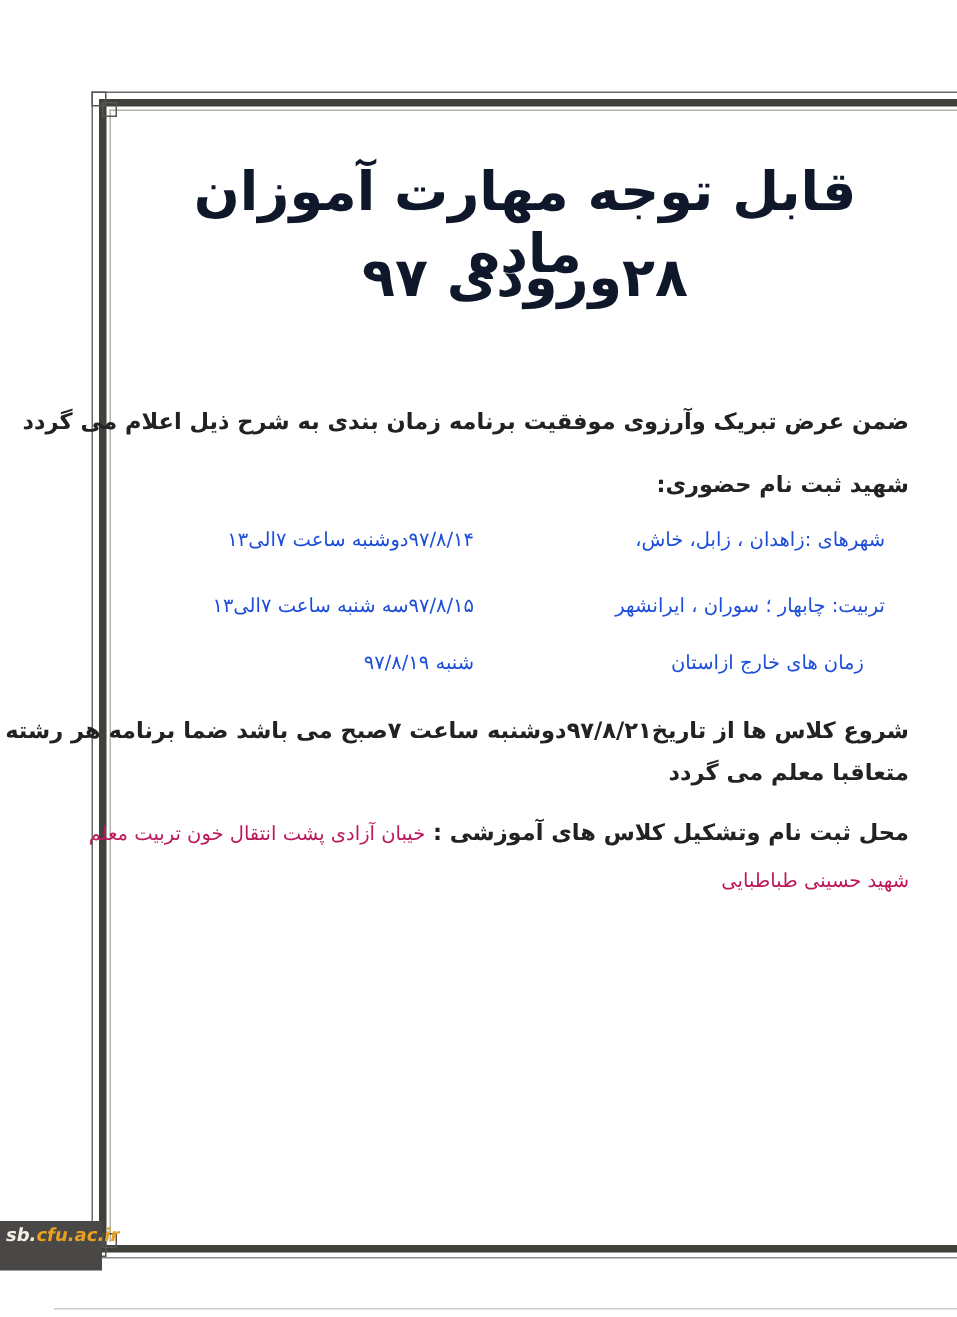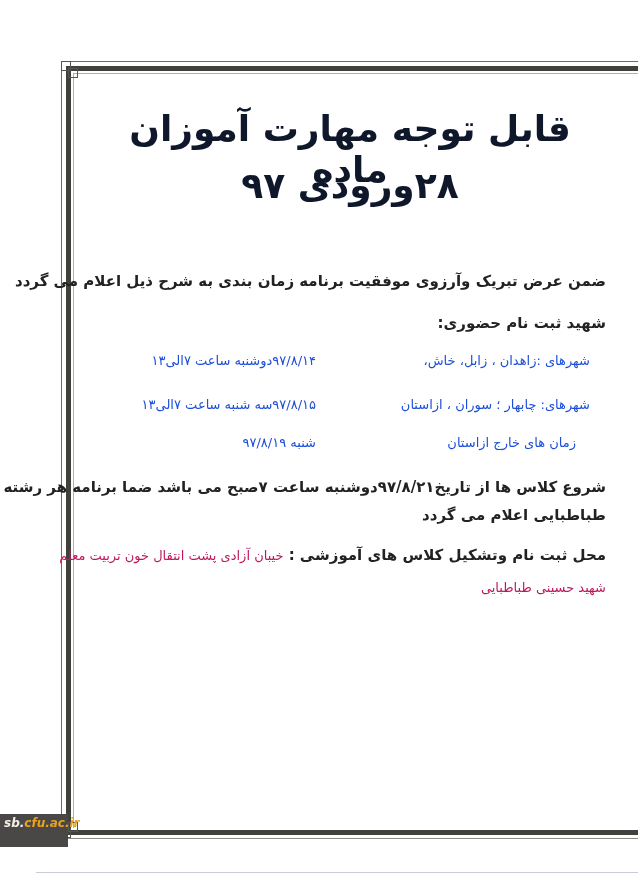--- a/index.html
+++ b/index.html
@@ -133,29 +133,29 @@
 <div class="title l1">قابل توجه مهارت آموزان ماده</div>
 <div class="title l2">۲۸ورودی ۹۷</div>
 
 <div class="para bold" style="top:272px;">ضمن عرض تبریک وآرزوی موفقیت برنامه زمان بندی به شرح ذیل اعلام می گردد</div>
 <div class="para bold" style="top:314px;">شهید ثبت نام حضوری:</div>
 
 <div>
   <div class="row" style="top:353px; right:48px;">شهرهای :زاهدان  ،  زابل،      خاش،</div>
   <div class="row" style="top:353px; right:322px;">۹۷/۸/۱۴دوشنبه ساعت ۷الی۱۳</div>
 
-  <div class="row" style="top:397px; right:48px;">شهرهای: چابهار   ؛ سوران ،  ازاستان</div>
+  <div class="row" style="top:397px; right:48px;">تربیت: چابهار   ؛ سوران ،  ایرانشهر</div>
   <div class="row" style="top:397px; right:322px;">۹۷/۸/۱۵سه شنبه ساعت ۷الی۱۳</div>
 
   <div class="row" style="top:435px; right:62px;">زمان های خارج ازاستان</div>
   <div class="row" style="top:435px; right:322px;">شنبه  ۹۷/۸/۱۹</div>
 </div>
 
 <div class="para bold" style="top:478px;">شروع کلاس ها از تاریخ۹۷/۸/۲۱دوشنبه ساعت ۷صبح می باشد ضما برنامه هر رشته</div>
-<div class="para bold" style="top:506px;">طباطبایی  اعلام می گردد</div>
+<div class="para bold" style="top:506px;">متعاقبا  معلم می گردد</div>
 
 <div class="para" style="top:545px;">
   <span class="bold">محل ثبت نام وتشکیل کلاس های آموزشی :</span>
   <span class="reg">خیبان آزادی پشت انتقال خون  تربیت معلم</span>
 </div>
 <div class="para reg" style="top:580px;">شهید حسینی طباطبایی</div>
 
 <div class="watermark">
   <span class="wm-a">sb.</span><span class="wm-b">cfu.ac.ir</span>
 </div>

